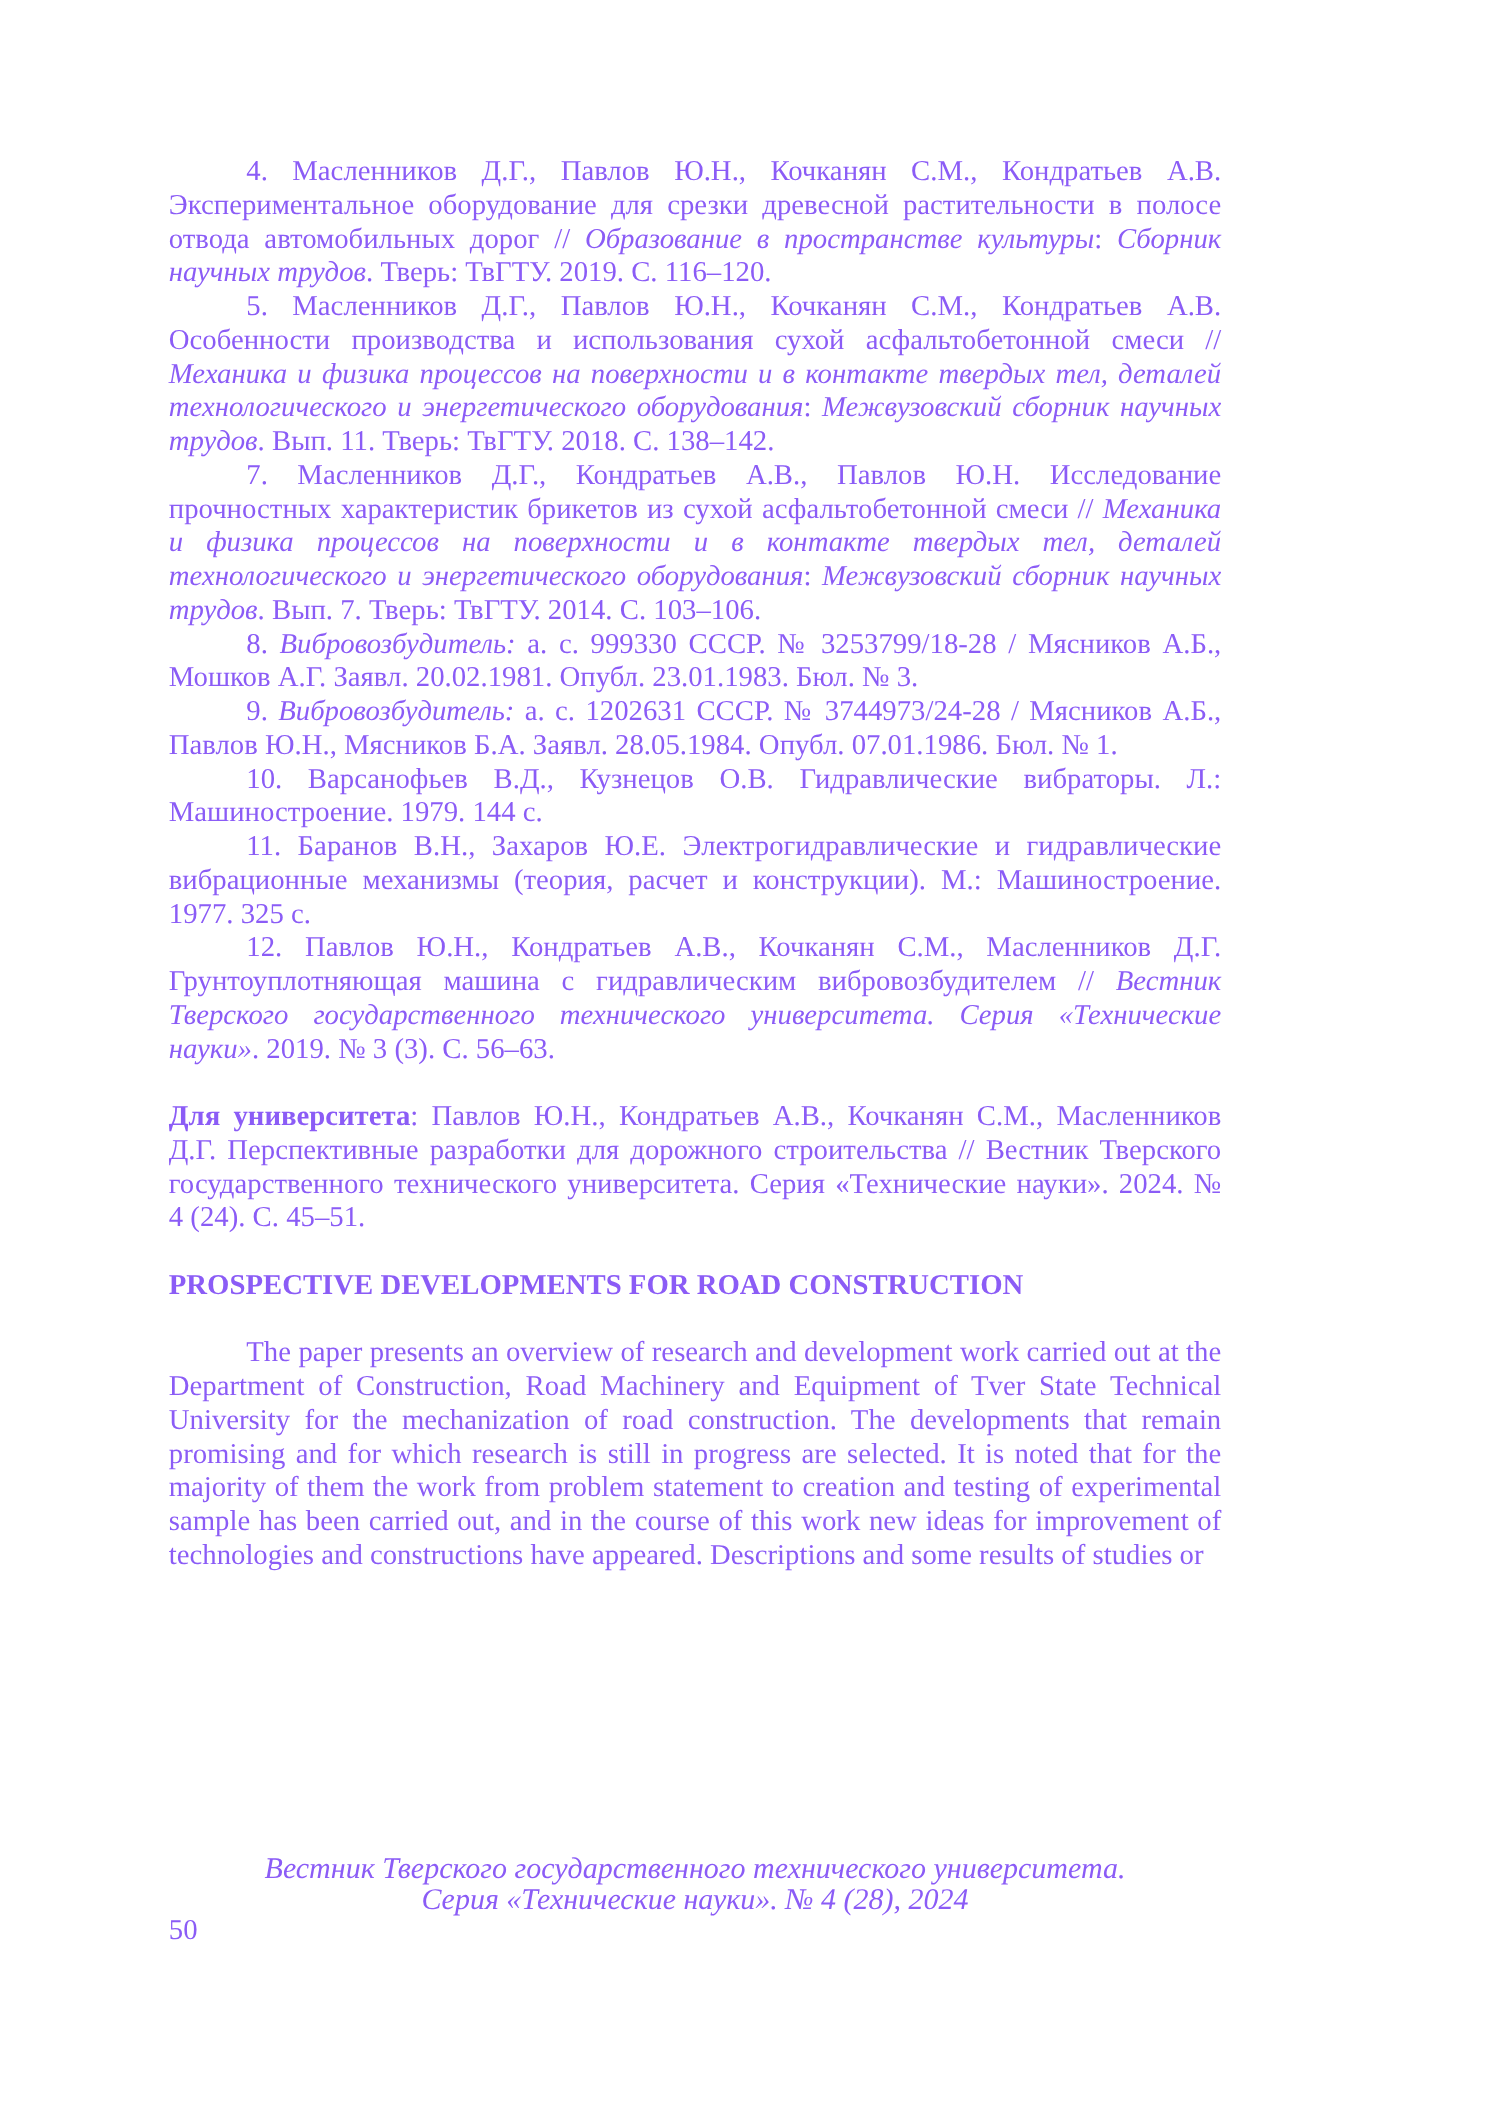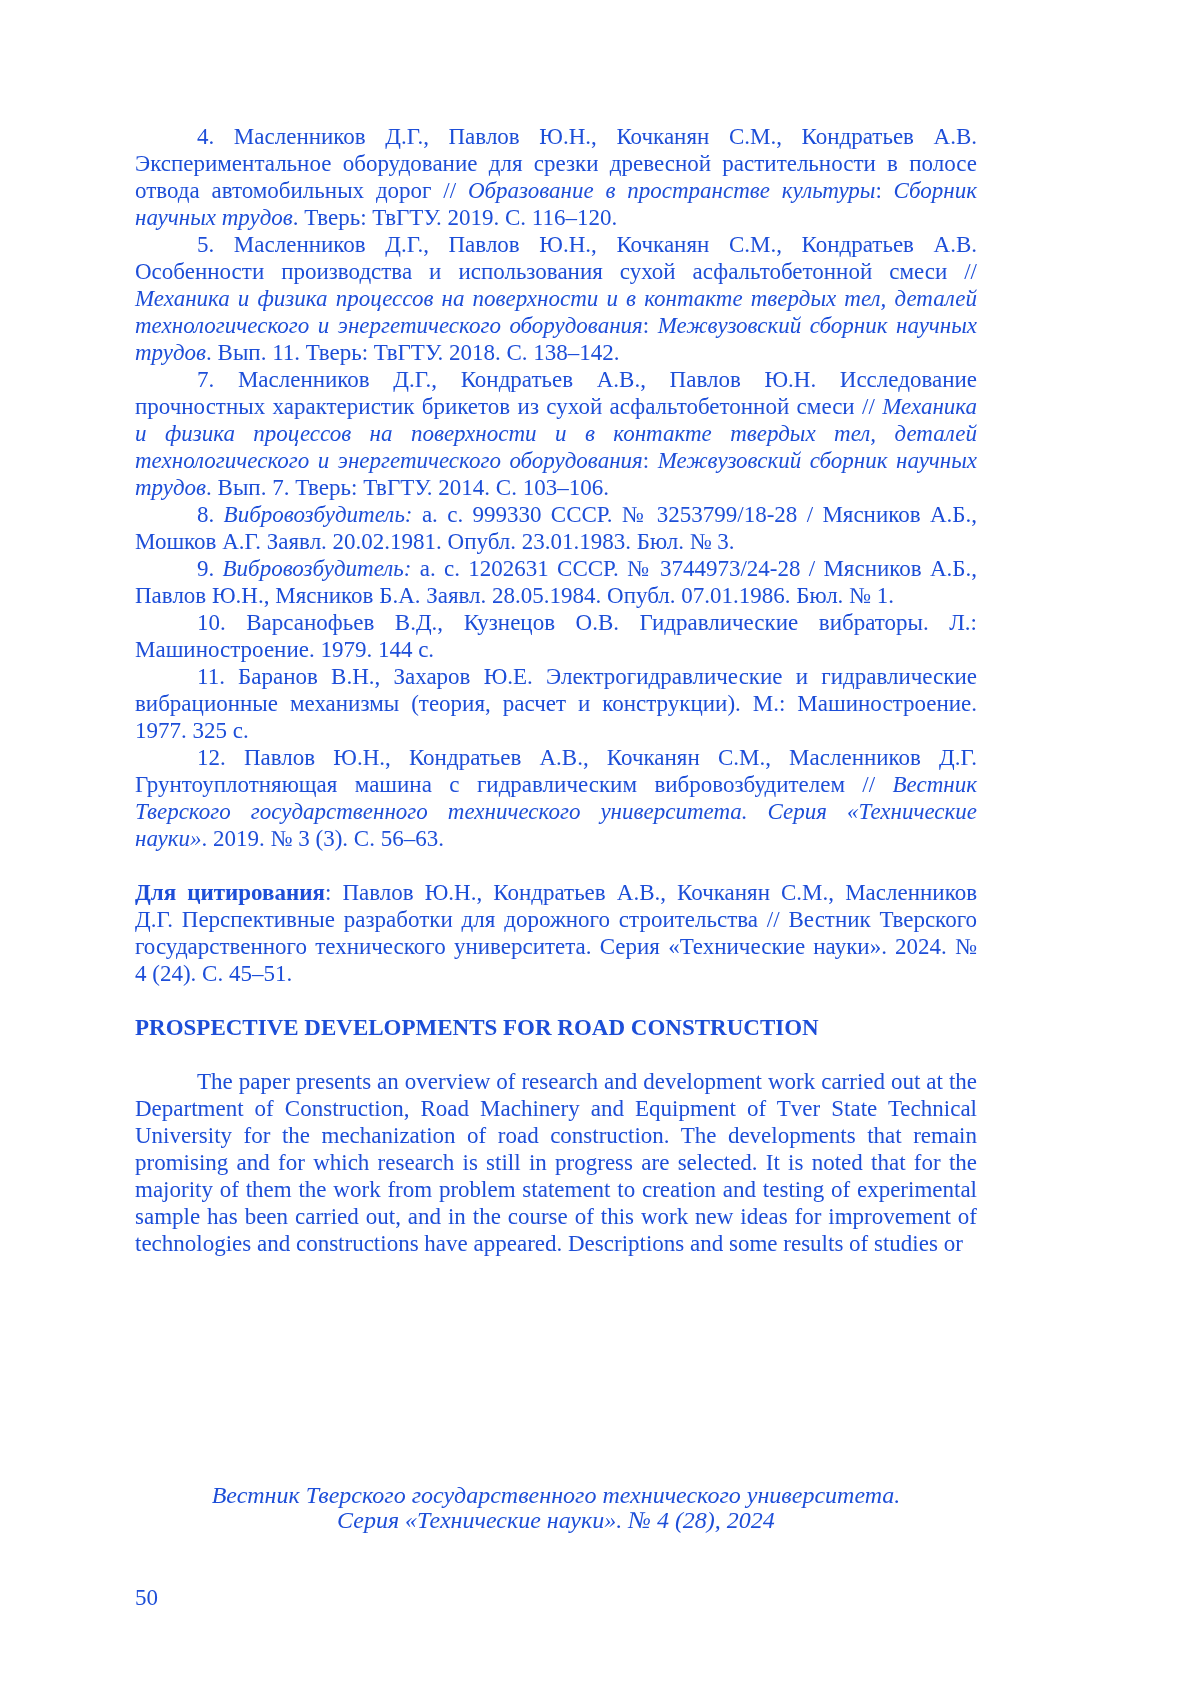--- a/index.html
+++ b/index.html
@@ -10,21 +10,21 @@
   .page {
     position: relative;
     width: 1200px;
     height: 1697px;
     background: #ffffff;
     box-sizing: border-box;
     padding: 123px 223px 0 135px;
     font-family: "Liberation Serif", "DejaVu Serif", serif;
     font-size: 23px;
     line-height: 27px;
-    color: #1d4ed8;
+    color: #8b5cf6;
     overflow: hidden;
   }
   .para {
     margin: 0;
     text-align: justify;
     text-indent: 62px;
   }
   .para span.i { font-style: italic; }
   .para span.b { font-weight: bold; }
   .citation {
@@ -56,42 +56,42 @@
     width: 842px;
     text-align: center;
     font-style: italic;
     font-size: 24px;
     line-height: 25px;
   }
   .footer p { margin: 0; }
   .page-number {
     position: absolute;
     left: 135px;
-    top: 1584px;
+    top: 1530px;
     font-size: 23px;
     line-height: 27px;
   }
 </style>
 </head>
 <body>
 
 <div class="page">
 
   <section>
     <p class="para"><span>4. Масленников Д.Г., Павлов Ю.Н., Кочканян С.М., Кондратьев А.В. Экспериментальное оборудование для срезки древесной растительности в полосе отвода автомобильных дорог // </span><span class="i">Образование в пространстве культуры</span><span>: </span><span class="i">Сборник научных трудов</span><span>. Тверь: ТвГТУ. 2019. С. 116–120.</span></p>
     <p class="para"><span>5. Масленников Д.Г., Павлов Ю.Н., Кочканян С.М., Кондратьев А.В. Особенности производства и использования сухой асфальтобетонной смеси // </span><span class="i">Механика и физика процессов на поверхности и в контакте твердых тел, деталей технологического и энергетического оборудования</span><span>: </span><span class="i">Межвузовский сборник научных трудов</span><span>. Вып. 11. Тверь: ТвГТУ. 2018. С. 138–142.</span></p>
     <p class="para"><span>7. Масленников Д.Г., Кондратьев А.В., Павлов Ю.Н. Исследование прочностных характеристик брикетов из сухой асфальтобетонной смеси // </span><span class="i">Механика и физика процессов на поверхности и в контакте твердых тел, деталей технологического и энергетического оборудования</span><span>: </span><span class="i">Межвузовский сборник научных трудов</span><span>. Вып. 7. Тверь: ТвГТУ. 2014. С. 103–106.</span></p>
     <p class="para"><span>8. </span><span class="i">Вибровозбудитель:</span><span> а. с. 999330 СССР. № 3253799/18-28 / Мясников А.Б., Мошков А.Г. Заявл. 20.02.1981. Опубл. 23.01.1983. Бюл. № 3.</span></p>
     <p class="para"><span>9. </span><span class="i">Вибровозбудитель:</span><span> а. с. 1202631 СССР. № 3744973/24-28 / Мясников А.Б., Павлов Ю.Н., Мясников Б.А. Заявл. 28.05.1984. Опубл. 07.01.1986. Бюл. № 1.</span></p>
     <p class="para"><span>10. Варсанофьев В.Д., Кузнецов О.В. Гидравлические вибраторы. Л.: Машиностроение. 1979. 144 с.</span></p>
     <p class="para"><span>11. Баранов В.Н., Захаров Ю.Е. Электрогидравлические и гидравлические вибрационные механизмы (теория, расчет и конструкции). М.: Машиностроение. 1977. 325 с.</span></p>
     <p class="para"><span>12. Павлов Ю.Н., Кондратьев А.В., Кочканян С.М., Масленников Д.Г. Грунтоуплотняющая машина с гидравлическим вибровозбудителем // </span><span class="i">Вестник Тверского государственного технического университета. Серия «Технические науки»</span><span>. 2019. № 3 (3). С. 56–63.</span></p>
   </section>
 
-  <p class="para citation"><span class="b">Для цитирования</span><span>: Павлов Ю.Н., Кондратьев А.В., Кочканян С.М., Масленников Д.Г. Перспективные разработки для дорожного строительства // Вестник Тверского государственного технического университета. Серия «Технические науки». 2024. № 4 (24). С. 45–51.</span></p>
+  <p class="para citation"><span class="b">Для университета</span><span>: Павлов Ю.Н., Кондратьев А.В., Кочканян С.М., Масленников Д.Г. Перспективные разработки для дорожного строительства // Вестник Тверского государственного технического университета. Серия «Технические науки». 2024. № 4 (24). С. 45–51.</span></p>
 
   <h1 class="en-title">PROSPECTIVE DEVELOPMENTS FOR ROAD CONSTRUCTION</h1>
 
   <div class="block-gap">
   </div>
 
 
   <p class="para abstract">The paper presents an overview of research and development work carried out at the Department of Construction, Road Machinery and Equipment of Tver State Technical University for the mechanization of road construction. The developments that remain promising and for which research is still in progress are selected. It is noted that for the majority of them the work from problem statement to creation and testing of experimental sample has been carried out, and in the course of this work new ideas for improvement of technologies and constructions have appeared. Descriptions and some results of studies or</p>
 
   <footer class="footer">

